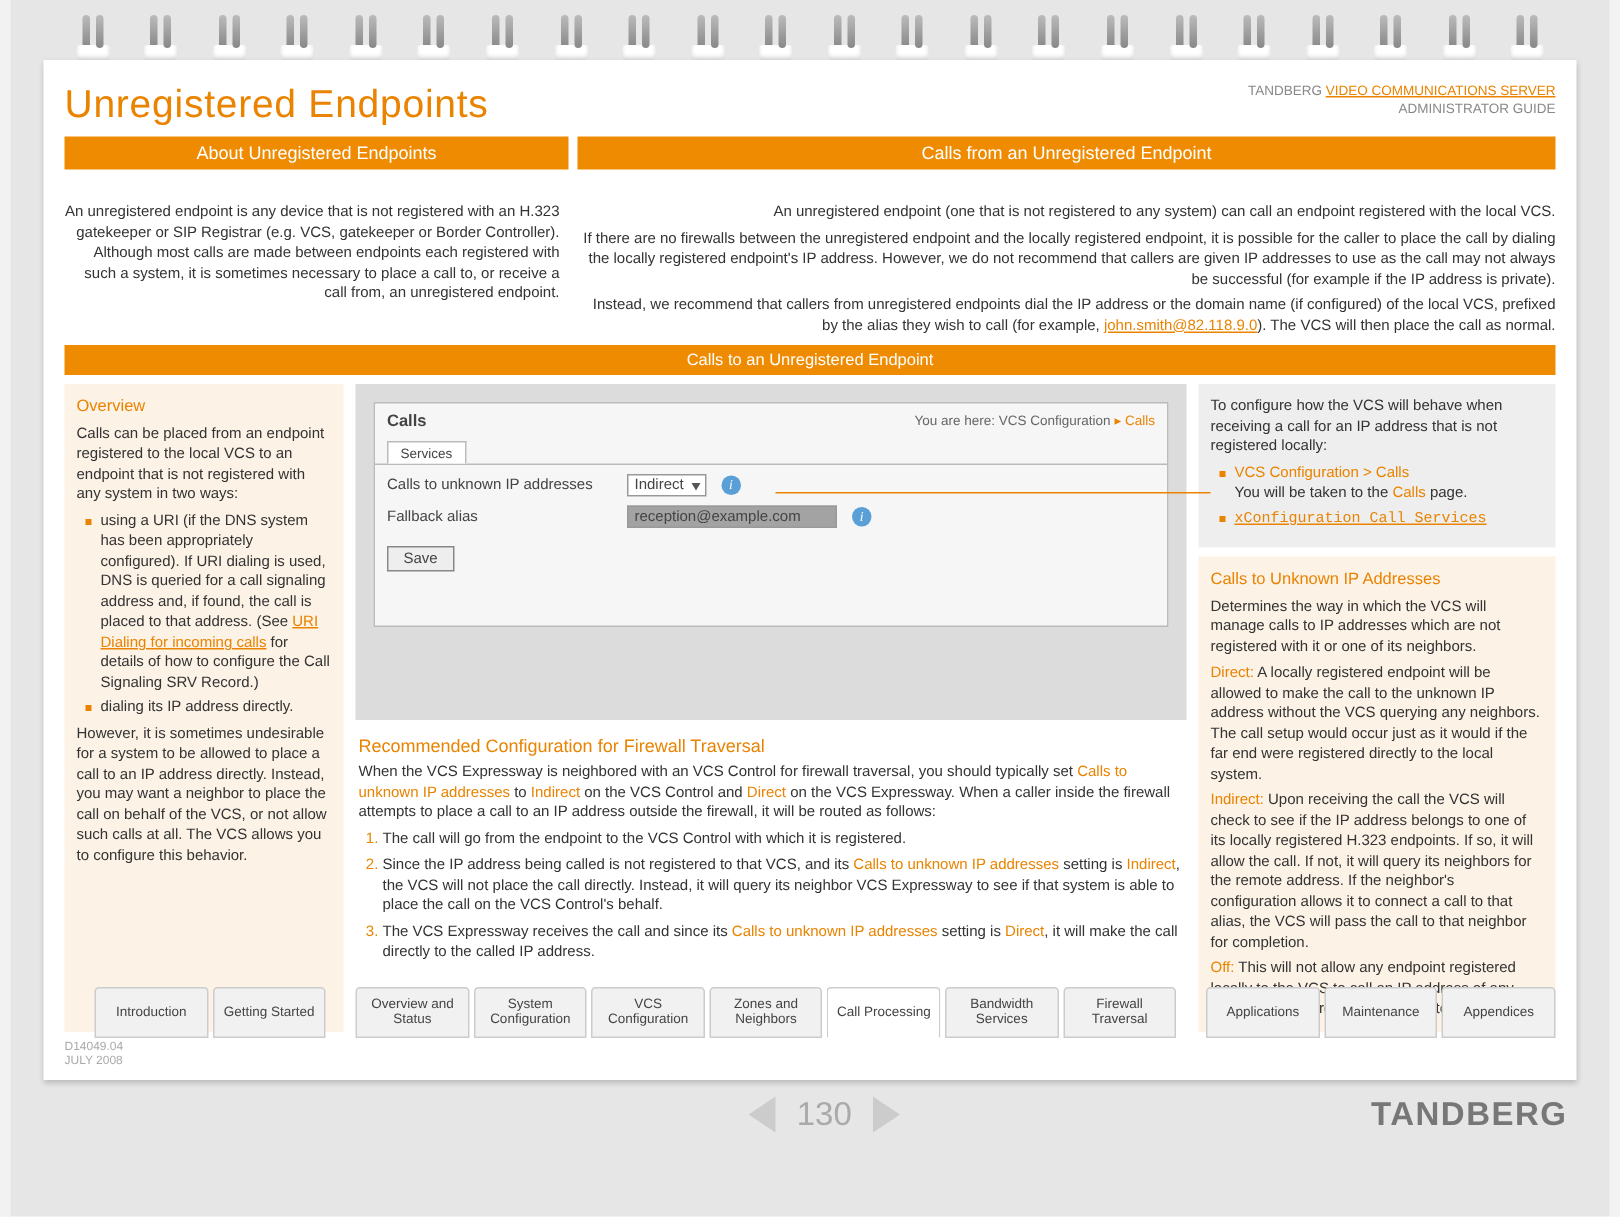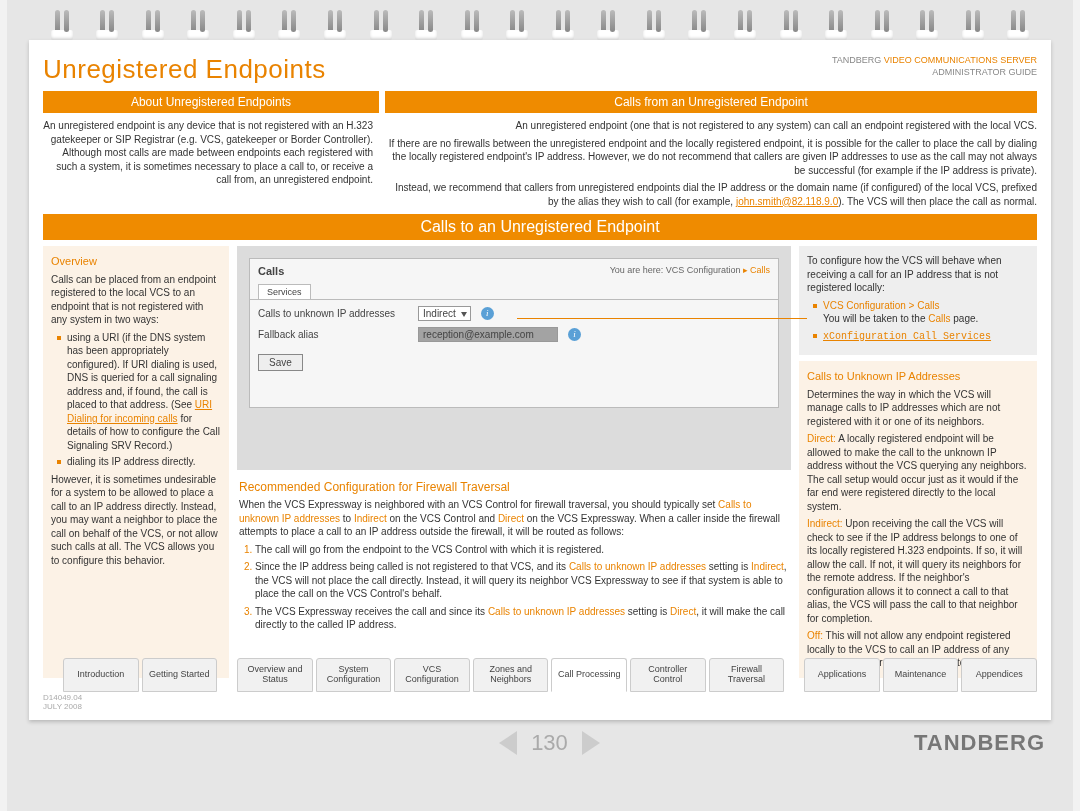--- a/index.html
+++ b/index.html
@@ -6,26 +6,26 @@
   .stage{width:1066px;height:811px;margin:0 auto;position:relative;background:#e6e6e6;}
   .rings{height:40px;display:flex;justify-content:space-evenly;align-items:flex-end;padding:0 20px;}
   .ring{width:22px;height:30px;position:relative;}
   .ring::before,.ring::after{content:"";position:absolute;top:0;width:5px;height:22px;background:linear-gradient(#bbb,#888);border-radius:3px;}
   .ring::before{left:4px;} .ring::after{right:4px;}
   .ring span{position:absolute;bottom:0;left:0;right:0;height:10px;background:#fff;border-radius:2px;box-shadow:inset 0 -2px 3px rgba(0,0,0,.15);}
   .sheet{background:#fff;margin:0 22px 10px 22px;height:680px;box-shadow:0 2px 4px rgba(0,0,0,.2);padding:14px 14px 6px 14px;box-sizing:border-box;position:relative;}
   .titlebar{display:flex;justify-content:space-between;align-items:flex-start;margin-bottom:6px;}
   .page-title{color:#e98300;font-size:26px;font-weight:300;letter-spacing:.5px;margin:0;}
   .brandline{font-size:9px;color:#888;text-align:right;line-height:1.35;}
-  .brandline .vcs{color:#e98300;}
-  .row{display:flex;gap:6px;margin-bottom:6px;}
+  .brandline .vcs{color:#e98300;text-decoration:underline;}
+  .row{display:flex;gap:6px;margin-bottom:22px;}
   .band{background:#ef8b00;color:#fff;text-align:center;font-size:12px;padding:4px 0;flex:1;}
   .band.small{flex:0 0 336px;}
   .band.big{flex:1;}
-  .fullband{background:#ef8b00;color:#fff;text-align:center;font-size:16px;padding:4px 0;margin:6px 0;}
+  .fullband{background:#ef8b00;color:#fff;text-align:center;font-size:11px;padding:4px 0;margin:6px 0;}
   .twocol{display:flex;gap:10px;text-align:right;}
   .col-left{flex:0 0 330px;font-size:10px;line-height:1.35;}
   .col-right{flex:1;font-size:10px;line-height:1.35;}
   .orange{color:#e98300;}
   a.link{color:#e98300;text-decoration:underline;cursor:default;}
   .tri{display:flex;gap:8px;}
   .tri-left{flex:0 0 170px;background:#fcf2e6;padding:8px;font-size:10px;line-height:1.35;}
   .tri-mid{flex:1;}
   .tri-right{flex:0 0 238px;font-size:10px;line-height:1.35;}
   .tri-right .box1{background:#eee;padding:8px;margin-bottom:6px;}
@@ -231,21 +231,21 @@
 
     <div class="bottomtabs" id="bottomtabs">
         <div class="btab">Introduction</div>
         <div class="btab">Getting Started</div>
         <div class="btab gap"></div>
         <div class="btab">Overview and Status</div>
         <div class="btab">System Configuration</div>
         <div class="btab">VCS Configuration</div>
         <div class="btab">Zones and Neighbors</div>
         <div class="btab active">Call Processing</div>
-        <div class="btab">Controller Control</div>
+        <div class="btab">Bandwidth Services</div>
         <div class="btab">Firewall Traversal</div>
         <div class="btab gap"></div>
         <div class="btab">Applications</div>
         <div class="btab">Maintenance</div>
         <div class="btab">Appendices</div>
       </div>
 
     <div class="docmeta">
       <span>D14049.04</span><br><span>JULY 2008</span>
     </div>

